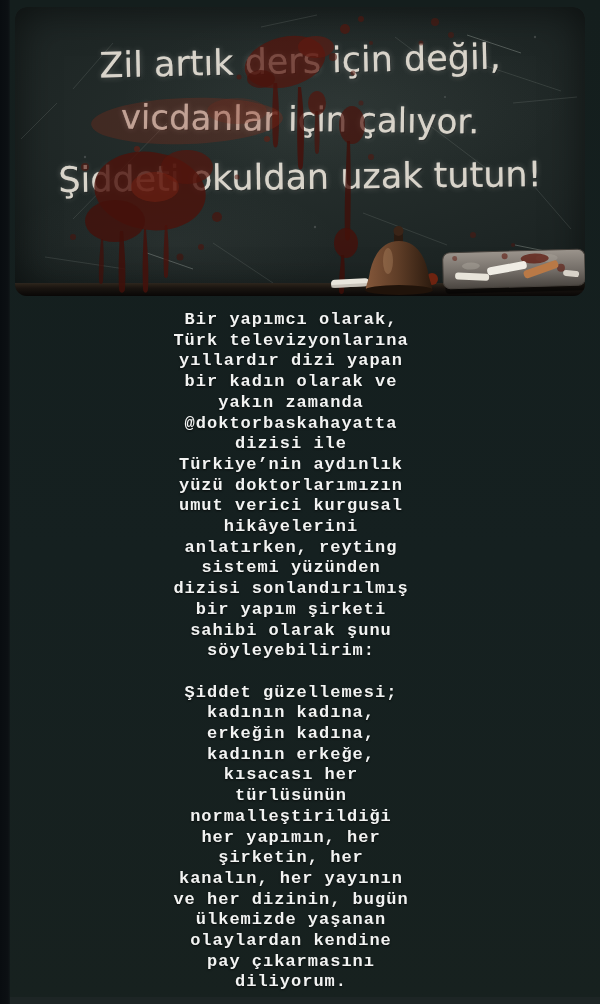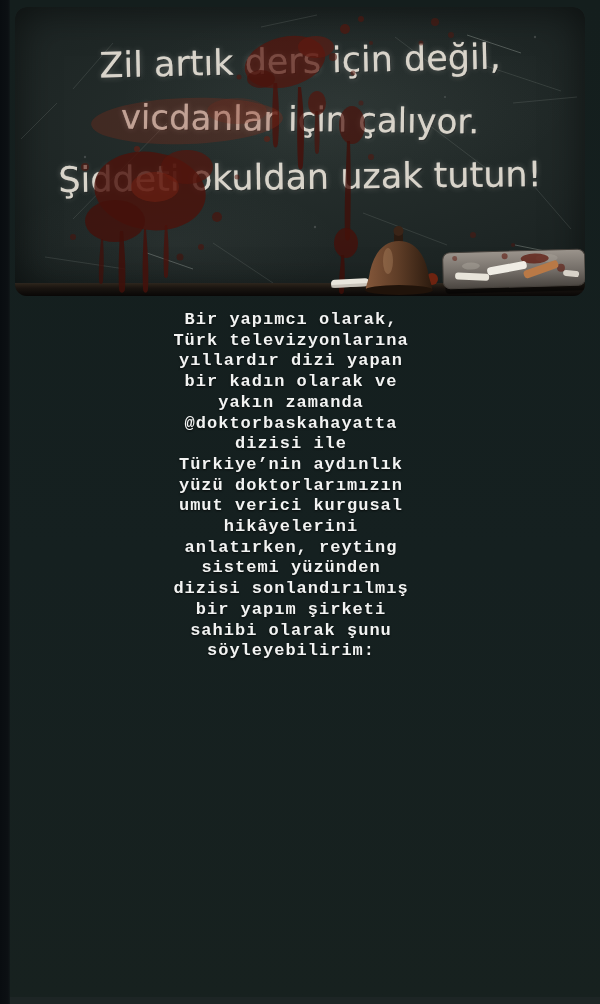--- a/index.html
+++ b/index.html
@@ -225,16 +225,31 @@
 Türkiye’nin aydınlık
 yüzü doktorlarımızın
 umut verici kurgusal
 hikâyelerini
 anlatırken, reyting
 sistemi yüzünden
 dizisi sonlandırılmış
 bir yapım şirketi
 sahibi olarak şunu
 söyleyebilirim:</p>
+    <p>Şiddet güzellemesi;
+kadının kadına,
+erkeğin kadına,
+kadının erkeğe,
+kısacası her
+türlüsünün
+normalleştirildiği
+her yapımın, her
+şirketin, her
+kanalın, her yayının
+ve her dizinin, bugün
+ülkemizde yaşanan
+olaylardan kendine
+pay çıkarmasını
+diliyorum.</p>
   </main>
 
   <div class="bottom-band"></div>
 </div>
 
 </body></html>

